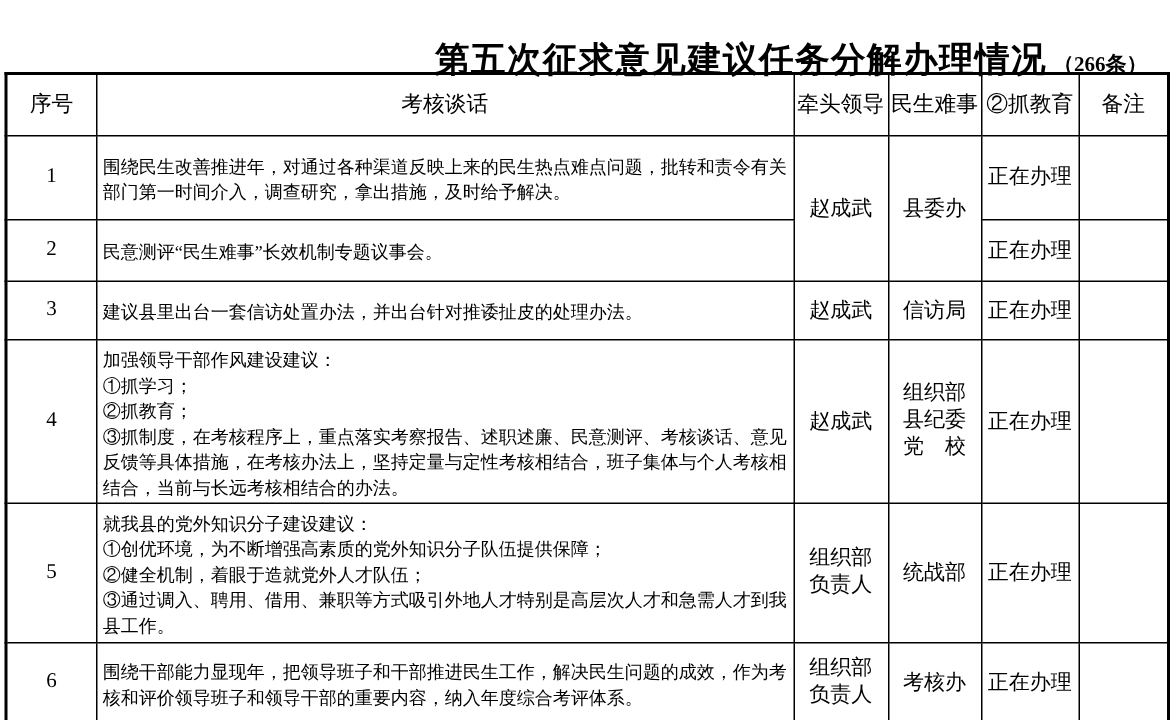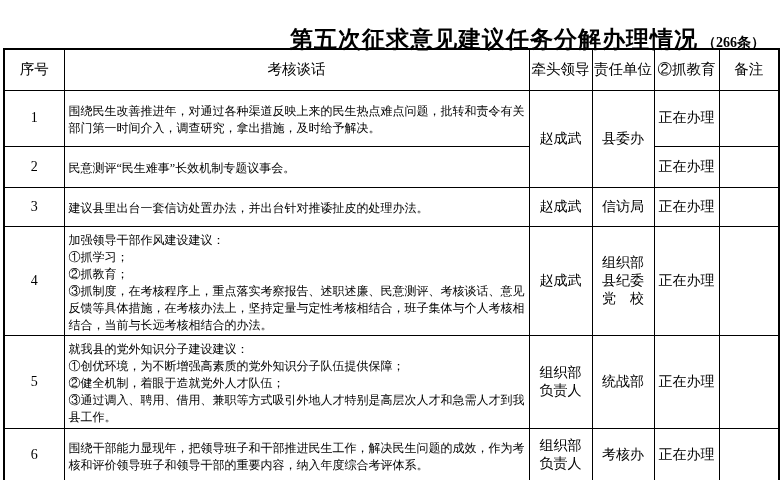--- a/index.html
+++ b/index.html
@@ -70,21 +70,21 @@
     <col style="width:63px">
     <col style="width:62px">
     <col style="width:65px">
     <col style="width:60px">
   </colgroup>
   <thead>
     <tr class="tr-header">
       <th>序号</th>
       <th>考核谈话</th>
       <th>牵头领导</th>
-      <th>责任单位</th>
+      <th>民生难事</th>
       <th>②抓教育</th>
       <th>备注</th>
     </tr>
   </thead>
   <tbody>
     <tr class="tr-r1">
       <td>1</td>
       <td class="item-cell">围绕民生改善推进年，对通过各种渠道反映上来的民生热点难点问题，批转和责令有关部门第一时间介入，调查研究，拿出措施，及时给予解决。</td>
       <td rowspan="2">赵成武</td>
       <td rowspan="2">县委办</td>

